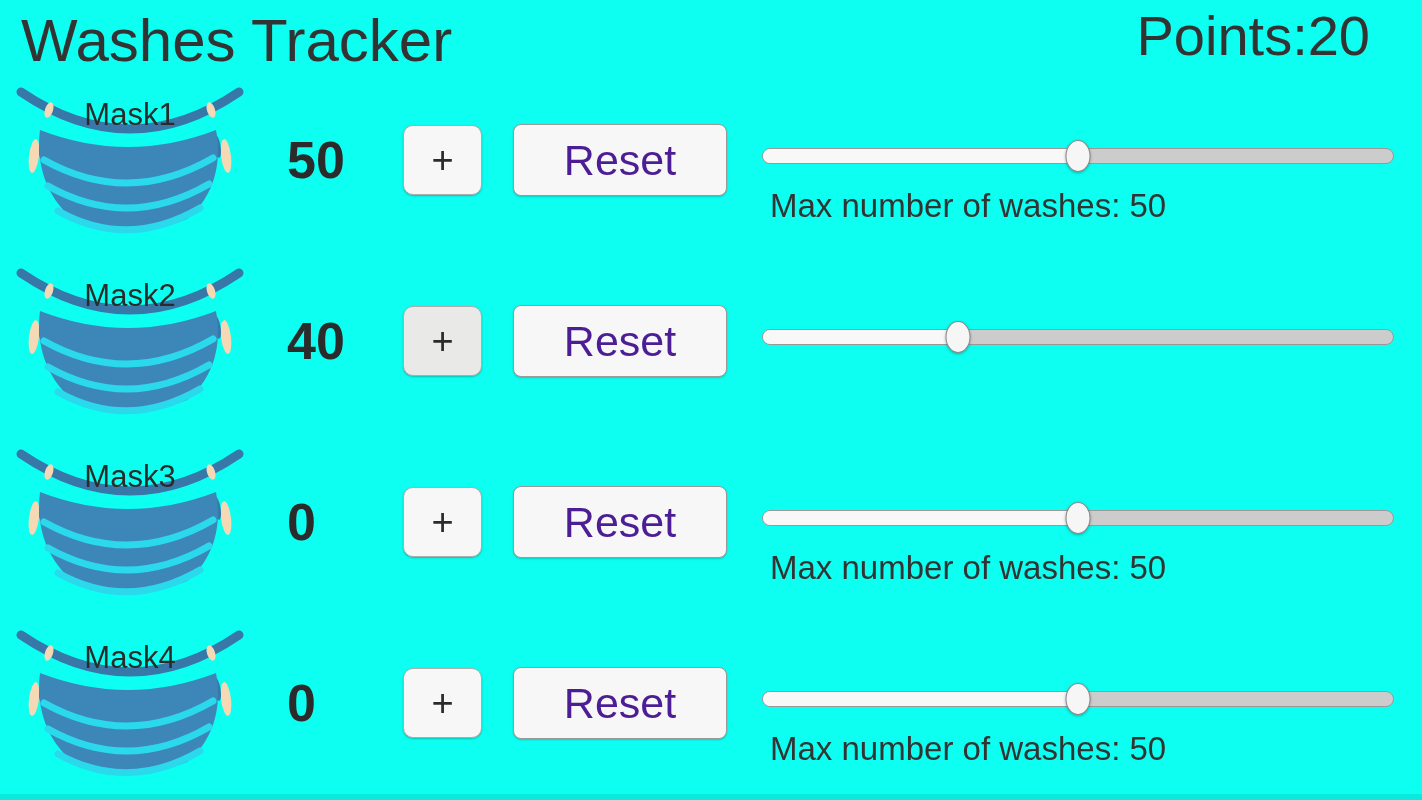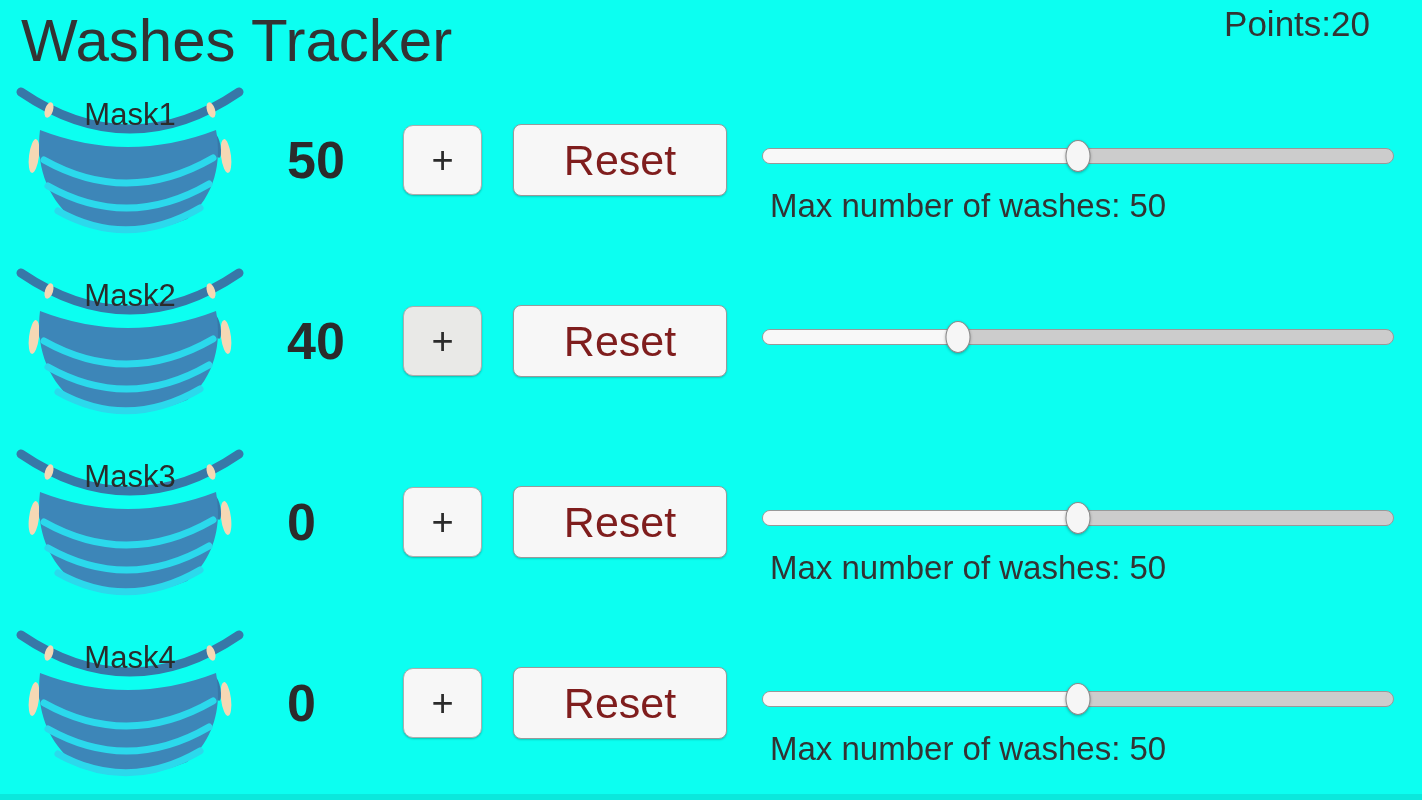--- a/index.html
+++ b/index.html
@@ -24,21 +24,21 @@
     background:var(--bg);
     font-family:"Liberation Sans", sans-serif;
     color:var(--text);
   }
   .app-title{
     position:absolute;left:21px;top:8px;
     font-size:60px;line-height:1.1;color:var(--text);
   }
   .points{
     position:absolute;right:52px;top:5px;
-    font-size:35px;line-height:1.1;color:var(--text);
+    font-size:56px;line-height:1.1;color:var(--text);
     white-space:nowrap;
   }
   .rows{position:absolute;left:0;top:0;width:100%;height:100%;}
   .row{position:absolute;left:0;width:100%;height:181px;}
   .mask{
     position:absolute;left:15px;top:1px;width:230px;height:165px;
   }
   .mask svg{position:absolute;left:0;top:0;width:100%;height:100%;}
   .mask-label{
     position:absolute;left:0;top:9px;width:100%;
@@ -60,21 +60,21 @@
     cursor:pointer;
     display:flex;align-items:center;justify-content:center;
   }
   .plus.active{background:var(--btn-bg-active);}
   .reset{
     position:absolute;left:513px;top:45px;width:214px;height:72px;
     background:var(--btn-bg);
     border:1px solid var(--btn-border);
     border-radius:8px;
     font-family:"Liberation Sans", sans-serif;
-    font-size:43px;color:#7f1d1d;
+    font-size:43px;color:#4c1d95;
     box-shadow:0 1px 2px rgba(0,0,0,0.2);
     cursor:pointer;
     display:flex;align-items:center;justify-content:center;
   }
   .slider{
     position:absolute;left:762px;top:61px;width:632px;height:32px;
     cursor:pointer;
   }
   .track{
     position:absolute;left:0;top:50%;transform:translateY(-50%);

